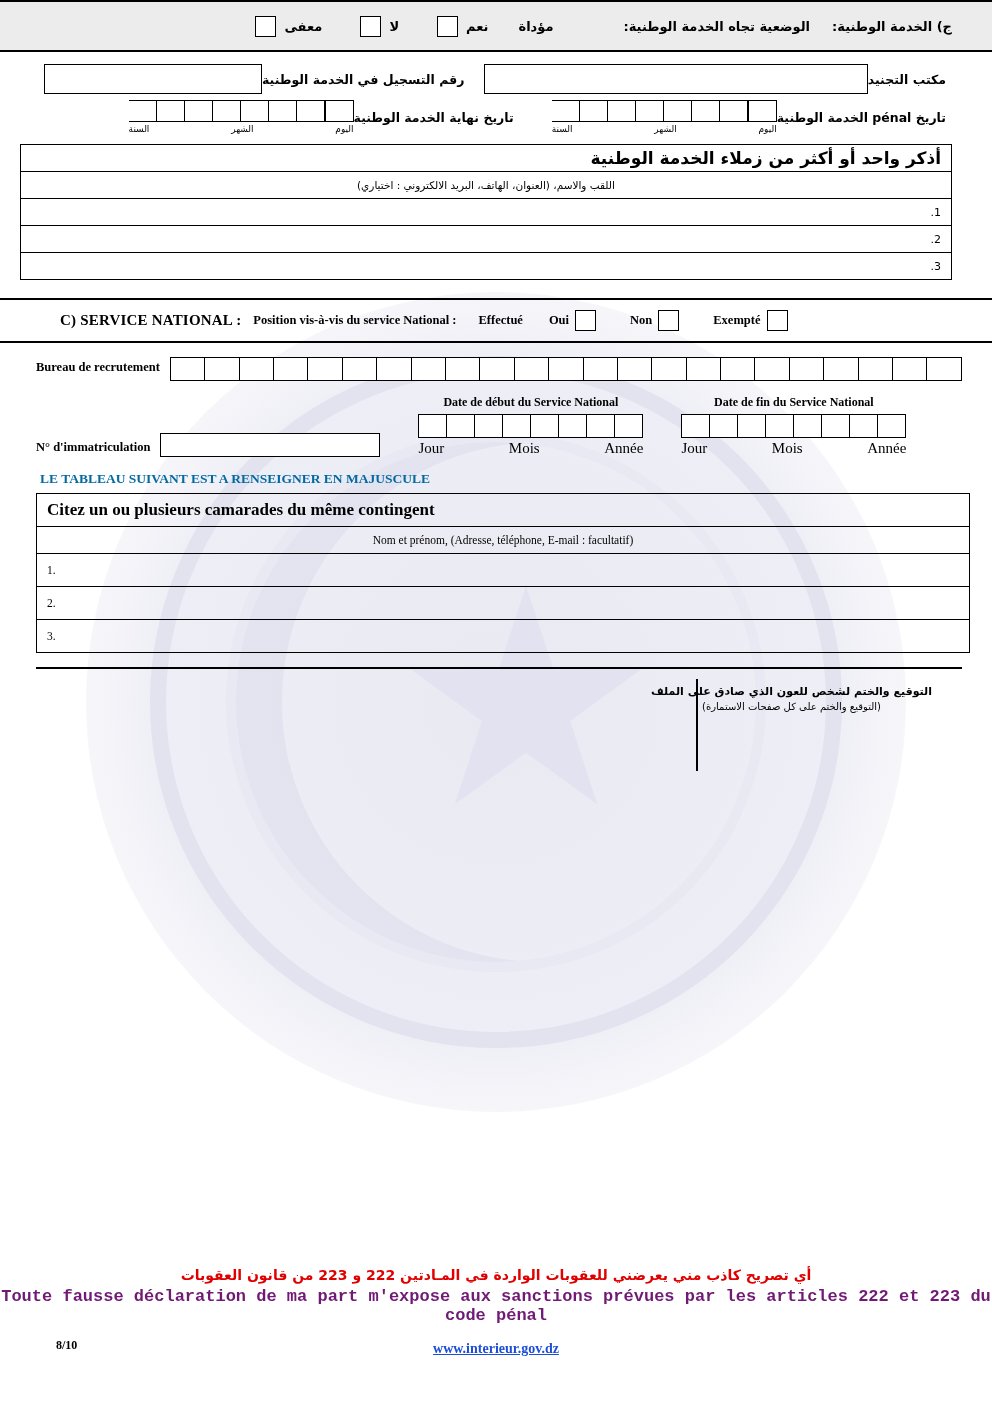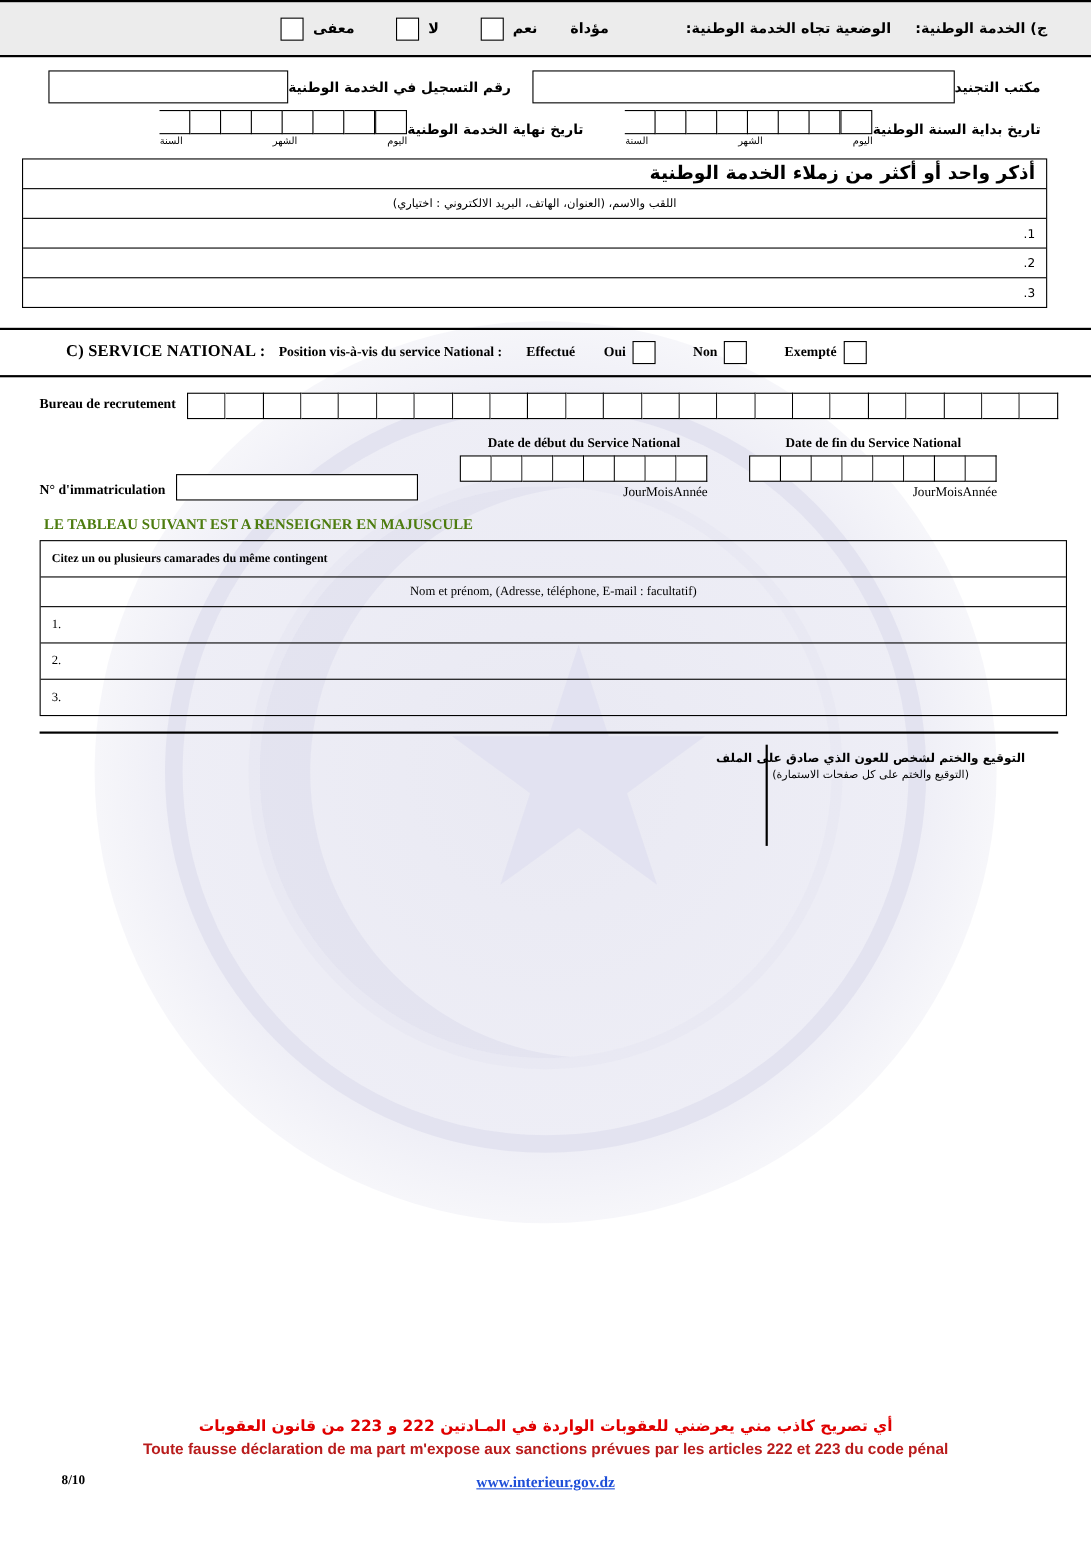--- a/index.html
+++ b/index.html
@@ -124,31 +124,31 @@
   .bcell{width:33.4px;height:22px;border:1px solid #000;border-left:none;background:#fff;}
   .bcell:first-child{border-left:1px solid #000;}
 
   .row-imm{display:flex;align-items:flex-end;margin-top:14px;}
   .imm-box{width:218px;height:22px;border:1px solid #000;background:#fff;margin-left:10px;}
   .dategroup{display:flex;flex-direction:column;align-items:center;margin-left:38px;}
   .dategroup .title{font-size:12px;font-weight:bold;margin-bottom:4px;white-space:nowrap;}
   .dcells{display:flex;}
   .dcell{width:27px;height:22px;border:1px solid #000;border-left:none;background:#fff;}
   .dcell:first-child{border-left:1px solid #000;}
-  .dcaps{display:flex;width:100%;justify-content:flex-end;font-size:12px;margin-top:2px;}
+  .dcaps{display:flex;width:100%;justify-content:space-between;font-size:15px;margin-top:2px;}
 
   .warn{
-    color:#4d7c0f;font-weight:bold;font-size:13.5px;margin:14px 0 6px 4px;
+    color:#0369a1;font-weight:bold;font-size:13.5px;margin:14px 0 6px 4px;
     font-family:"Liberation Serif", serif;
   }
 
   .fr-table{border:1px solid #000;width:932px;}
   .fr-table .tr{border-bottom:1px solid #000;height:32px;display:flex;align-items:center;}
   .fr-table .tr:last-child{border-bottom:none;}
-  .fr-table .th{font-size:11px;font-weight:bold;padding-left:10px;}
+  .fr-table .th{font-size:17px;font-weight:bold;padding-left:10px;}
   .fr-table .th-c{font-size:11.5px;width:100%;text-align:center;}
   .fr-table .num{font-size:11.5px;padding-left:10px;}
 
   .hr-strong{border:0;border-top:2px solid #000;margin:14px 0 0 0;}
 
   
   .sign{
     position:relative;
     height:120px;
   }
@@ -165,22 +165,22 @@
 
   
   .footer{
     position:absolute;left:0;right:0;bottom:46px;text-align:center;z-index:3;
   }
   .f-ar{
     color:#e00000;font-weight:bold;font-size:14px;
     font-family:"DejaVu Sans", sans-serif;direction:rtl;
   }
   .f-fr{
-    color:#b91c1c;font-weight:bold;font-size:14px;margin-top:4px;
-    font-family:Liberation Sans, sans-serif;
+    color:#701a75;font-weight:bold;font-size:17px;margin-top:4px;
+    font-family:Liberation Mono, monospace;
   }
   .f-url{
     color:#1d4ed8;font-weight:bold;font-size:14px;margin-top:16px;
     text-decoration:underline;font-family:"Liberation Serif", serif;
   }
   .pageno{
     position:absolute;left:56px;bottom:50px;font-size:12px;font-weight:bold;z-index:3;
     font-family:"Liberation Serif", serif;
   }
 </style>
@@ -221,21 +221,21 @@
     <div class="ar-sec">
 
       <div class="ar-row">
         <span class="ar-label">مكتب التجنيد</span>
         <div class="wide-box box-a"></div>
         <span class="ar-label">رقم التسجيل في الخدمة الوطنية</span>
         <div class="wide-box box-b"></div>
       </div>
 
       <div class="ar-row">
-        <span class="ar-label">تاريخ بداية السنة الوطنية</span>
+        <span class="ar-label">تاريخ pénal الخدمة الوطنية</span>
         <div class="datefield">
           <div class="cells">
             <div class="cell"></div>
             <div class="cell"></div>
             <div class="cell"></div>
             <div class="cell"></div>
             <div class="cell"></div>
             <div class="cell"></div>
             <div class="cell"></div>
             <div class="cell"></div>

